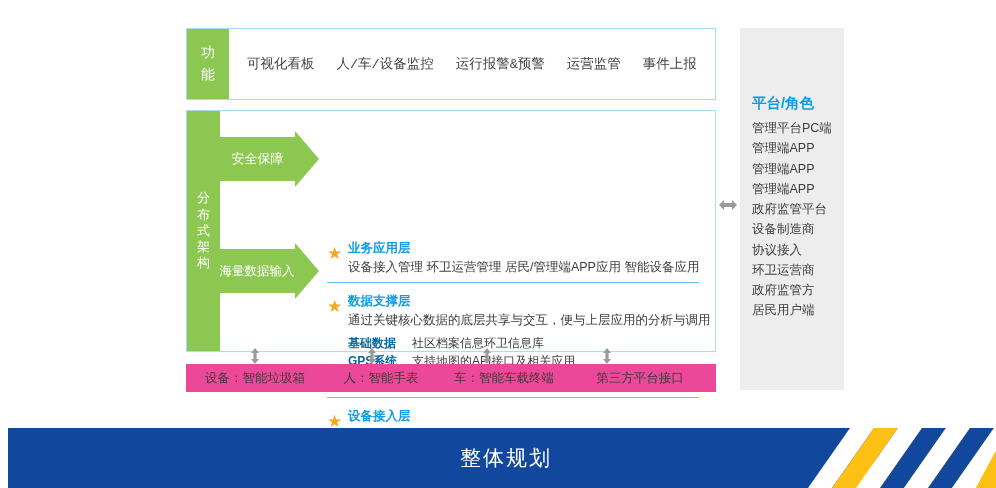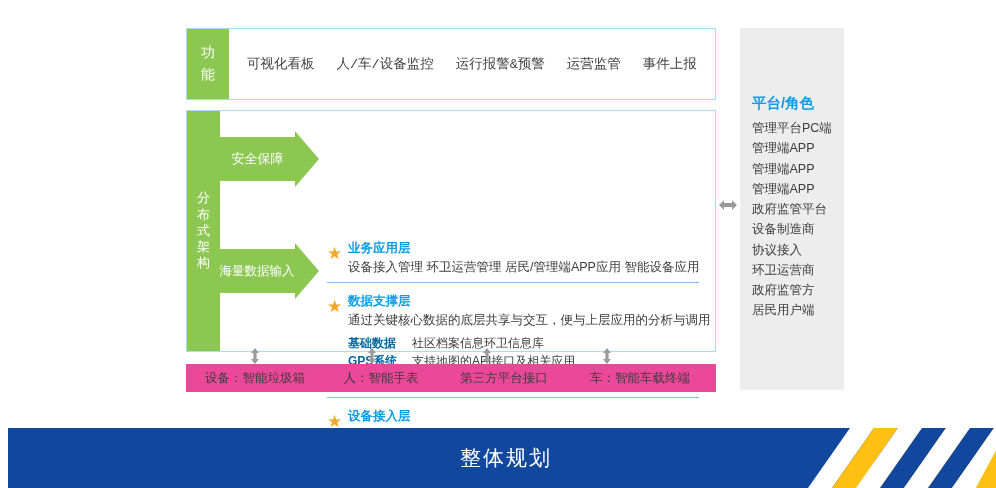--- a/index.html
+++ b/index.html
@@ -454,22 +454,22 @@
 </div>
 <div class="vert-arrow" id="vert-arrow-4">
   <svg width="12" height="16" viewBox="0 0 12 16" aria-hidden="true">
     <path d="M6 0 L10 5 L7.6 5 L7.6 11 L10 11 L6 16 L2 11 L4.4 11 L4.4 5 L2 5 Z" fill="#9a9a9a"></path>
   </svg>
 </div>
 
 <div id="device-bar">
   <div class="device-item">设备：智能垃圾箱</div>
   <div class="device-item">人：智能手表</div>
+  <div class="device-item">车：智能车载终端</div>
   <div class="device-item">第三方平台接口</div>
-  <div class="device-item">车：智能车载终端</div>
 </div>
 
 <div id="bottom-banner">
   <div id="banner-title">整体规划</div>
   <div id="banner-stripes">
     <svg width="216" height="60" viewBox="0 0 216 60" aria-hidden="true">
       <rect x="0" y="0" width="216" height="60" fill="#11479c"></rect>
       <polygon points="120,0 216,0 216,60 60,60" fill="#fdc013"></polygon>
       <polygon points="20,60 62,0 86,0 44,60" fill="#ffffff"></polygon>
       <polygon points="44,60 86,0 110,0 68,60" fill="#fdc013"></polygon>

